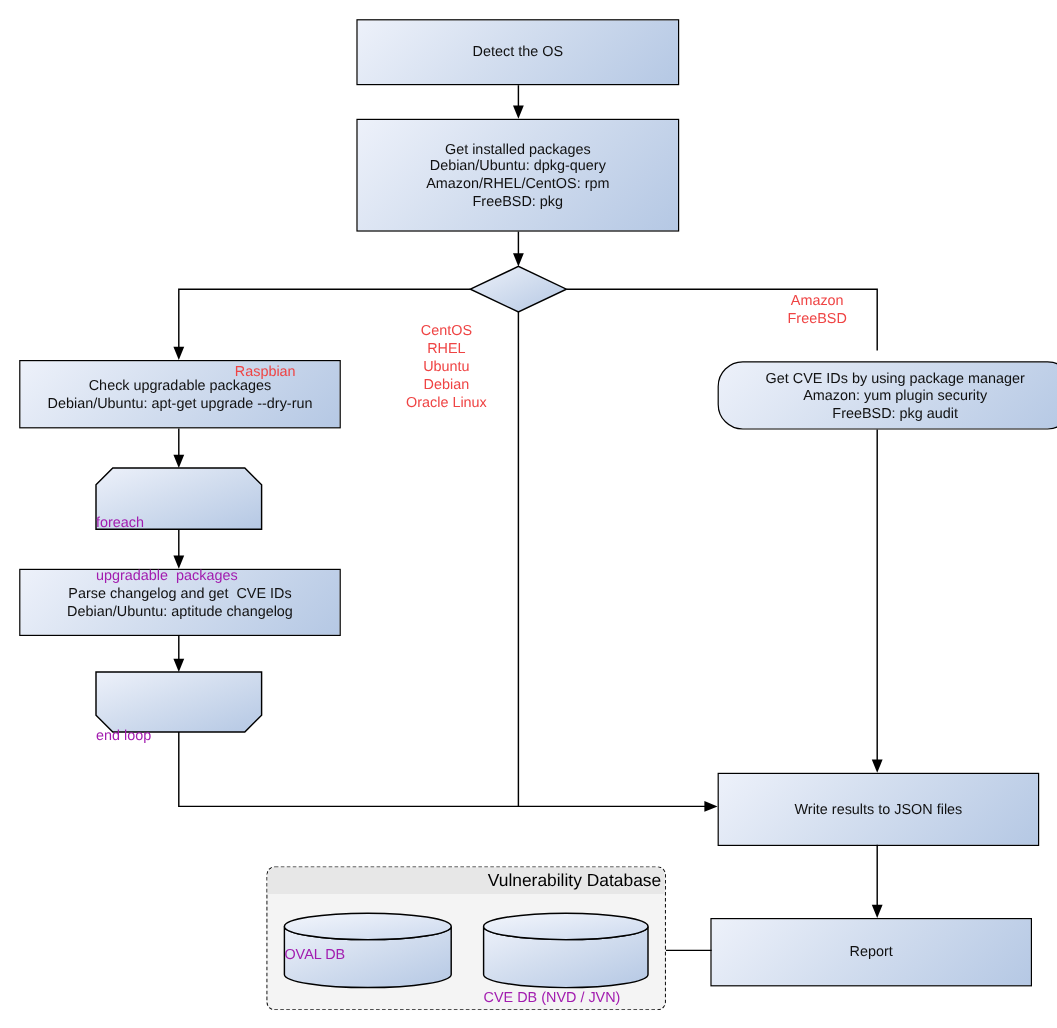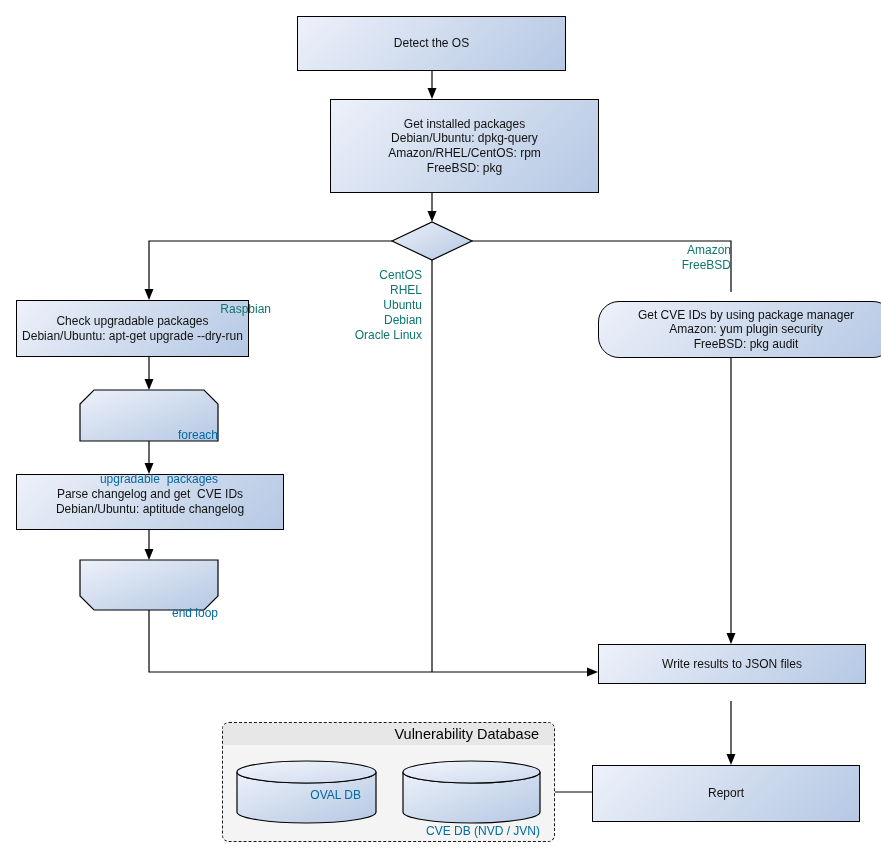--- a/index.html
+++ b/index.html
@@ -10,36 +10,36 @@
   .node {
     position:absolute;
     background: linear-gradient(135deg, #edf1fa 0%, #d3deef 45%, #b5c8e4 100%);
     border: 1.2px solid #000;
     display:flex; flex-direction:column; align-items:center; justify-content:center;
     text-align:center; font-size:12px; line-height:14.6px; box-sizing:border-box;
   }
   .node .ln { white-space:pre-wrap; }
 
   .edge-label {
-    position:absolute; text-align:right; font-size:12px; line-height:15px; color:#0f766e;
+    position:absolute; text-align:center; font-size:12px; line-height:15px; color:#ef4444;
   }
 
   .shape-label {
-    position:absolute; text-align:right; font-size:12px; line-height:14.6px; color:#0369a1;
+    position:absolute; text-align:left; font-size:12px; line-height:14.6px; color:#a21caf;
     white-space:pre-wrap;
   }
 
   #db-container {
     position:absolute; left:222px; top:722px; width:333px; height:120px;
     background:#f4f4f4; border:1.4px dashed #1a1a1a; border-radius:7px; box-sizing:border-box;
   }
   #db-header {
     height:22px; background:#e7e7e7; border-radius:6px 6px 0 0;
     display:flex; align-items:center; justify-content:flex-end;
-    font-size:14.5px; color:#000; padding-right:15px;
+    font-size:14.5px; color:#000; padding-right:3px;
   }
 </style>
 </head>
 <body>
 
 <div id="canvas">
 
   <div id="db-container">
     <div id="db-header">
       <span>Vulnerability Database</span>
@@ -100,44 +100,44 @@
     <g>
       <path d="M403,772 A68.5,11 0 0 0 540,772 L540,812 A68.5,11 0 0 1 403,812 Z" fill="url(#gbox)" stroke="#000" stroke-width="1.2"></path>
       <ellipse cx="471.5" cy="772" rx="68.5" ry="11" fill="url(#gtop)" stroke="#000" stroke-width="1.2"></ellipse>
     </g>
   </svg>
 
   <div class="node" style="left:297px; top:16px; width:269px; height:55px;">
     <div class="ln">Detect the OS</div>
   </div>
 
-  <div class="node" style="left:297px; top:99px; width:269px; height:94px;margin-left:33px;">
+  <div class="node" style="left:297px; top:99px; width:269px; height:94px;">
     <div class="ln">Get installed packages</div>
     <div class="ln">Debian/Ubuntu: dpkg-query</div>
     <div class="ln">Amazon/RHEL/CentOS: rpm</div>
     <div class="ln">FreeBSD: pkg</div>
   </div>
 
-  <div class="node" style="left:16px; top:300px; width:233px; height:57px;">
+  <div class="node" style="left:16px; top:300px; width:268px; height:57px;">
     <div class="ln">Check upgradable packages</div>
     <div class="ln">Debian/Ubuntu: apt-get upgrade --dry-run</div>
   </div>
 
   <div class="node" style="left:16px; top:474px; width:268px; height:56px;">
     <div class="ln">Parse changelog and get  CVE IDs</div>
     <div class="ln">Debian/Ubuntu: aptitude changelog</div>
   </div>
 
   <div class="node" style="left:598px; top:301px; width:296px; height:57px;border-radius:21px;">
     <div class="ln">Get CVE IDs by using package manager</div>
     <div class="ln">Amazon: yum plugin security</div>
     <div class="ln">FreeBSD: pkg audit</div>
   </div>
 
-  <div class="node" style="left:598px; top:644px; width:268px; height:40px;">
+  <div class="node" style="left:598px; top:644px; width:268px; height:61px;">
     <div class="ln">Write results to JSON files</div>
   </div>
 
   <div class="node" style="left:592px; top:765px; width:268px; height:57px;">
     <div class="ln">Report</div>
   </div>
 
   <div class="shape-label" style="left:80px; top:399px; width:138px;">
     <div class="ln">foreach</div>
     <div class="ln">upgradable  packages</div>

